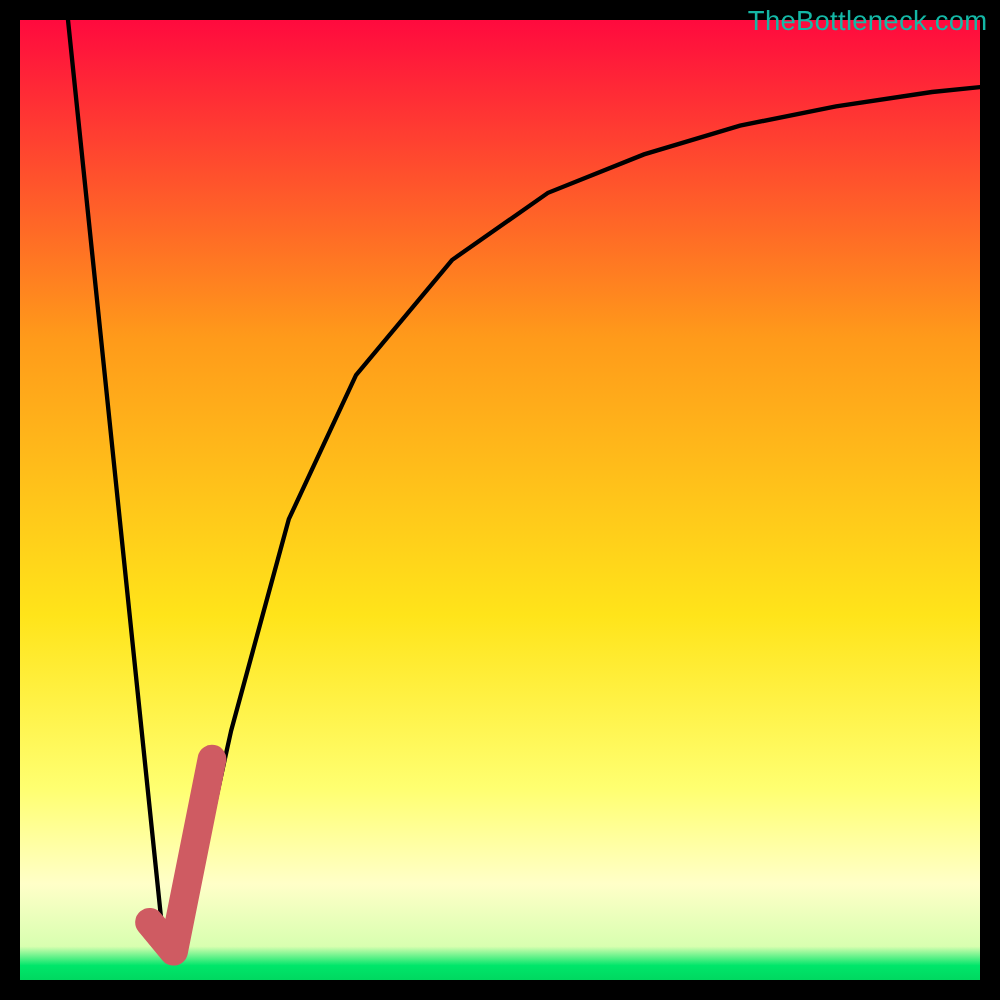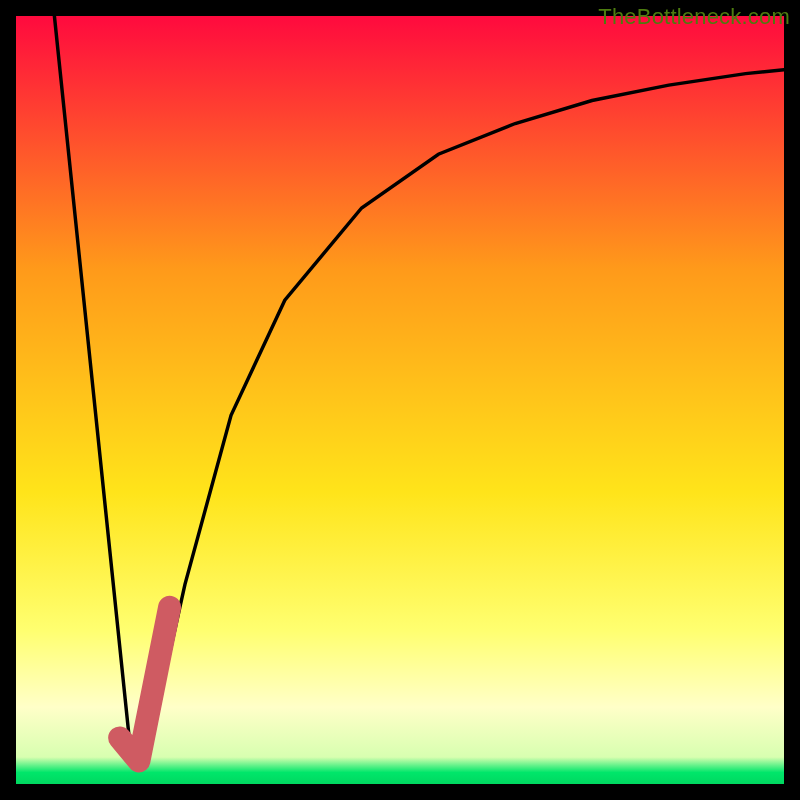--- a/index.html
+++ b/index.html
@@ -38,21 +38,21 @@
     left: 0;
     width: 100%;
     height: 100%;
   }
   .watermark {
     position: absolute;
     top: 4px;
     right: 10px;
     font-family: Arial, Helvetica, sans-serif;
     font-size: 22px;
-    color: #4d7c0f;
+    color: #14b8a6;
     letter-spacing: 0.2px;
   }
 </style>
 </head>
 <body>
 
 <div class="frame">
 
   <div class="plot">
 

